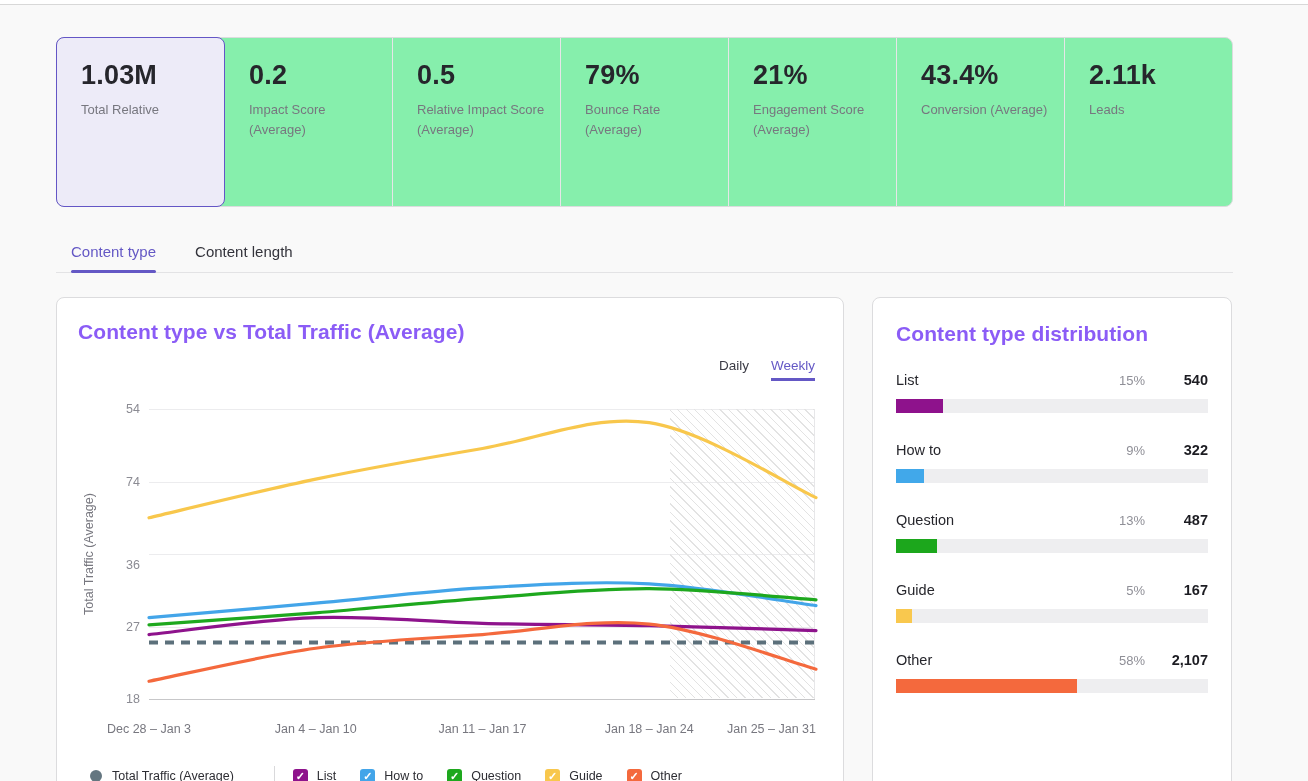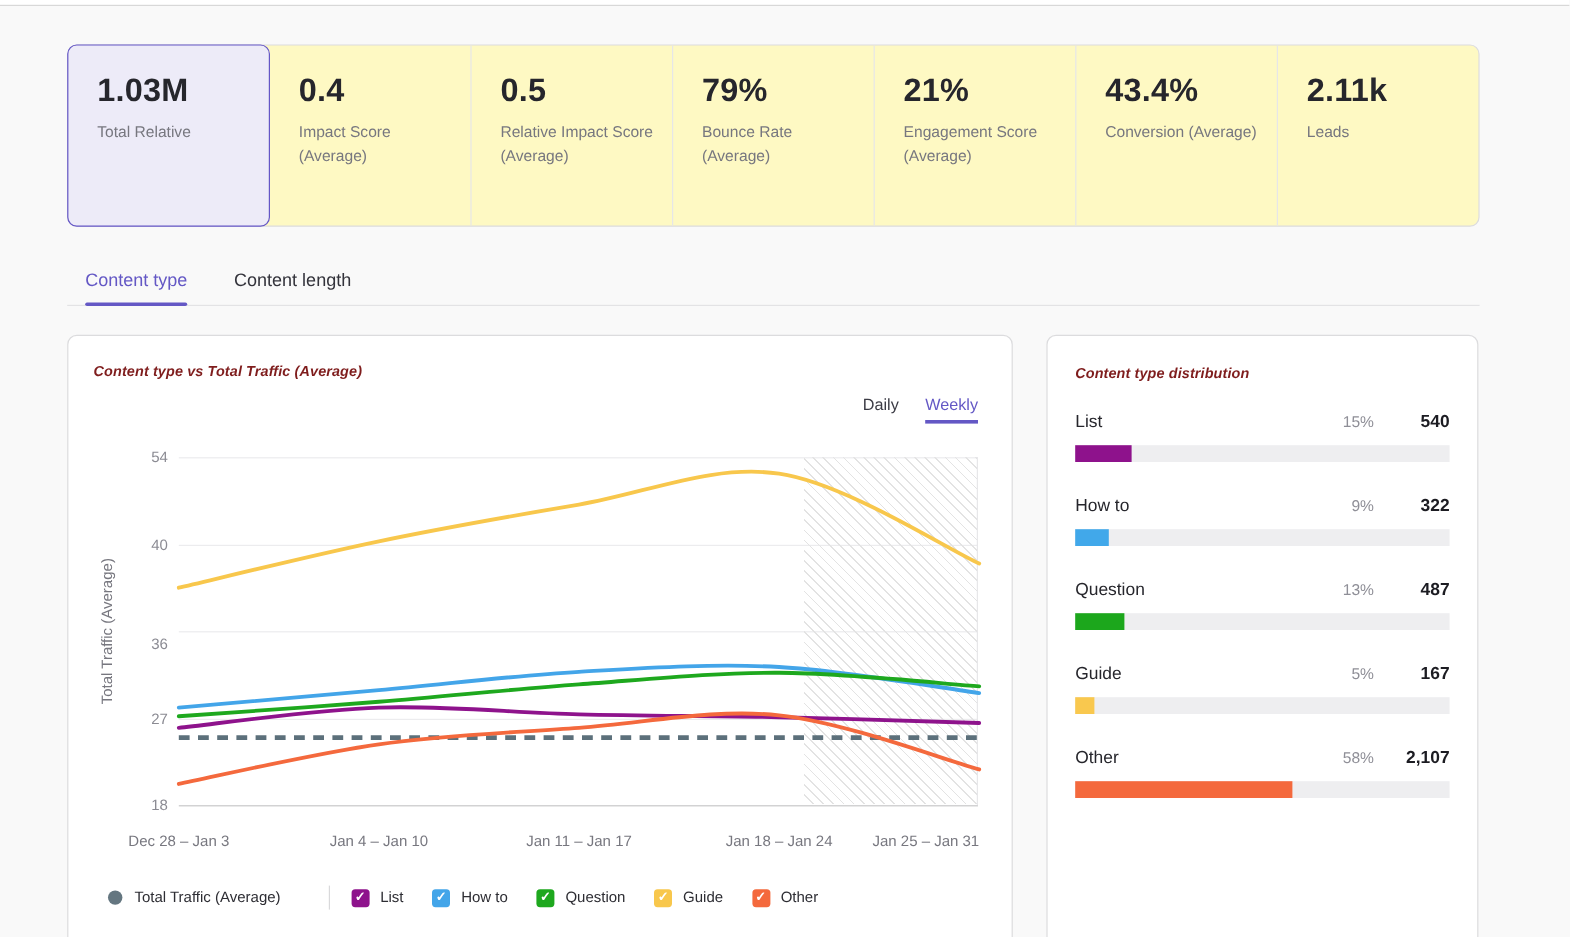--- a/index.html
+++ b/index.html
@@ -3,42 +3,42 @@
 <meta charset="utf-8">
 <style>
   *{box-sizing:border-box;}
   html,body{margin:0;padding:0;}
   body{width:1308px;height:781px;overflow:hidden;background:#f9f9f9;
        font-family:"Liberation Sans",sans-serif;color:#26262c;}
   .topbar{height:5px;background:#ffffff;border-bottom:1px solid #d8d8d8;}
   .content{margin-left:56px;width:1177px;}
 
   
-  .kpi-row{display:flex;margin-top:32px;background:#fef9c3;border:1px solid #dcdcde;
-           border-radius:8px;height:152px;}
+  .kpi-row{display:flex;margin-top:32px;background:#86efac;border:1px solid #dcdcde;
+           border-radius:8px;height:170px;}
   .kpi-cell{flex:1;border-right:1px solid #e6e6e8;padding:22px 14px 0 24px;cursor:pointer;}
   .kpi-cell:last-child{border-right:none;}
   .kpi-cell.selected{background:#edebf8;border:1px solid #6456c6;border-radius:8px;
                      margin:-1px 0 -1px -1px;}
   .kpi-value{font-size:27px;font-weight:bold;letter-spacing:.2px;color:#26262c;}
   .kpi-label{font-size:13px;color:#77777f;margin-top:9px;line-height:1.5;}
 
   
   .tabs{display:flex;gap:24px;margin-top:36px;border-bottom:1px solid #e3e3e5;}
   .tab{font-size:15px;color:#33333b;padding-bottom:12px;cursor:pointer;position:relative;margin-left:15px;}
   .tab.active{color:#6458c5;}
   .tab.active::after{content:"";position:absolute;left:0;right:0;bottom:-1px;height:3px;
                      background:#6458c5;border-radius:2px;}
 
   
   .cards{display:flex;gap:28px;margin-top:24px;align-items:flex-start;}
   .card{background:#fff;border:1px solid #dcdcde;border-radius:8px;}
   .chart-card{width:788px;height:600px;padding:22px 28px 0 21px;}
   .dist-card{width:360px;height:600px;padding:24px 23px 0 23px;}
-  .card-title{font-size:12px;font-weight:bold;color:#7f1d1d;letter-spacing:.1px;font-style:italic;}
+  .card-title{font-size:21px;font-weight:bold;color:#8b5cf6;letter-spacing:.1px;}
 
   
   .toggle{display:flex;justify-content:flex-end;gap:22px;margin-top:14px;font-size:13.5px;}
   .toggle-opt{color:#3b3b45;cursor:pointer;padding-bottom:5px;border-bottom:3px solid transparent;}
   .toggle-opt.active{color:#6458c5;border-bottom-color:#6458c5;}
 
   
   .chart-area{display:flex;margin-top:28px;}
   .ylabel{width:22px;position:relative;}
   .ylabel span{position:absolute;top:50%;left:50%;transform:translate(-50%,-50%) rotate(-90deg);
@@ -82,21 +82,21 @@
 <div class="topbar"></div>
 
 <div class="content">
 
   <div class="kpi-row">
       <div class="kpi-cell selected">
         <div class="kpi-value">1.03M</div>
         <div class="kpi-label">Total Relative</div>
       </div>
       <div class="kpi-cell">
-        <div class="kpi-value">0.4</div>
+        <div class="kpi-value">0.2</div>
         <div class="kpi-label">Impact Score (Average)</div>
       </div>
       <div class="kpi-cell">
         <div class="kpi-value">0.5</div>
         <div class="kpi-label">Relative Impact Score (Average)</div>
       </div>
       <div class="kpi-cell">
         <div class="kpi-value">79%</div>
         <div class="kpi-label">Bounce Rate (Average)</div>
       </div>
@@ -127,21 +127,21 @@
           <span class="toggle-opt">Daily</span>
           <span class="toggle-opt active">Weekly</span>
         </div>
 
       <div class="chart-area">
         <div class="ylabel">
           <span>Total Traffic (Average)</span>
         </div>
         <div class="yticks">
             <div class="ytick" style="top: -8px;">54</div>
-            <div class="ytick" style="top: 64.5px;">40</div>
+            <div class="ytick" style="top: 64.5px;">74</div>
             <div class="ytick" style="top: 148px;">36</div>
             <div class="ytick" style="top: 209.5px;">27</div>
             <div class="ytick" style="top: 282px;">18</div>
           </div>
         <div class="plot">
             <div class="gridline baseline-grid" style="top: 290px;"></div>
             <div class="gridline" style="top: 217.5px;"></div>
             <div class="gridline" style="top: 145px;"></div>
             <div class="gridline" style="top: 72.5px;"></div>
             <div class="gridline" style="top: 0px;"></div>

